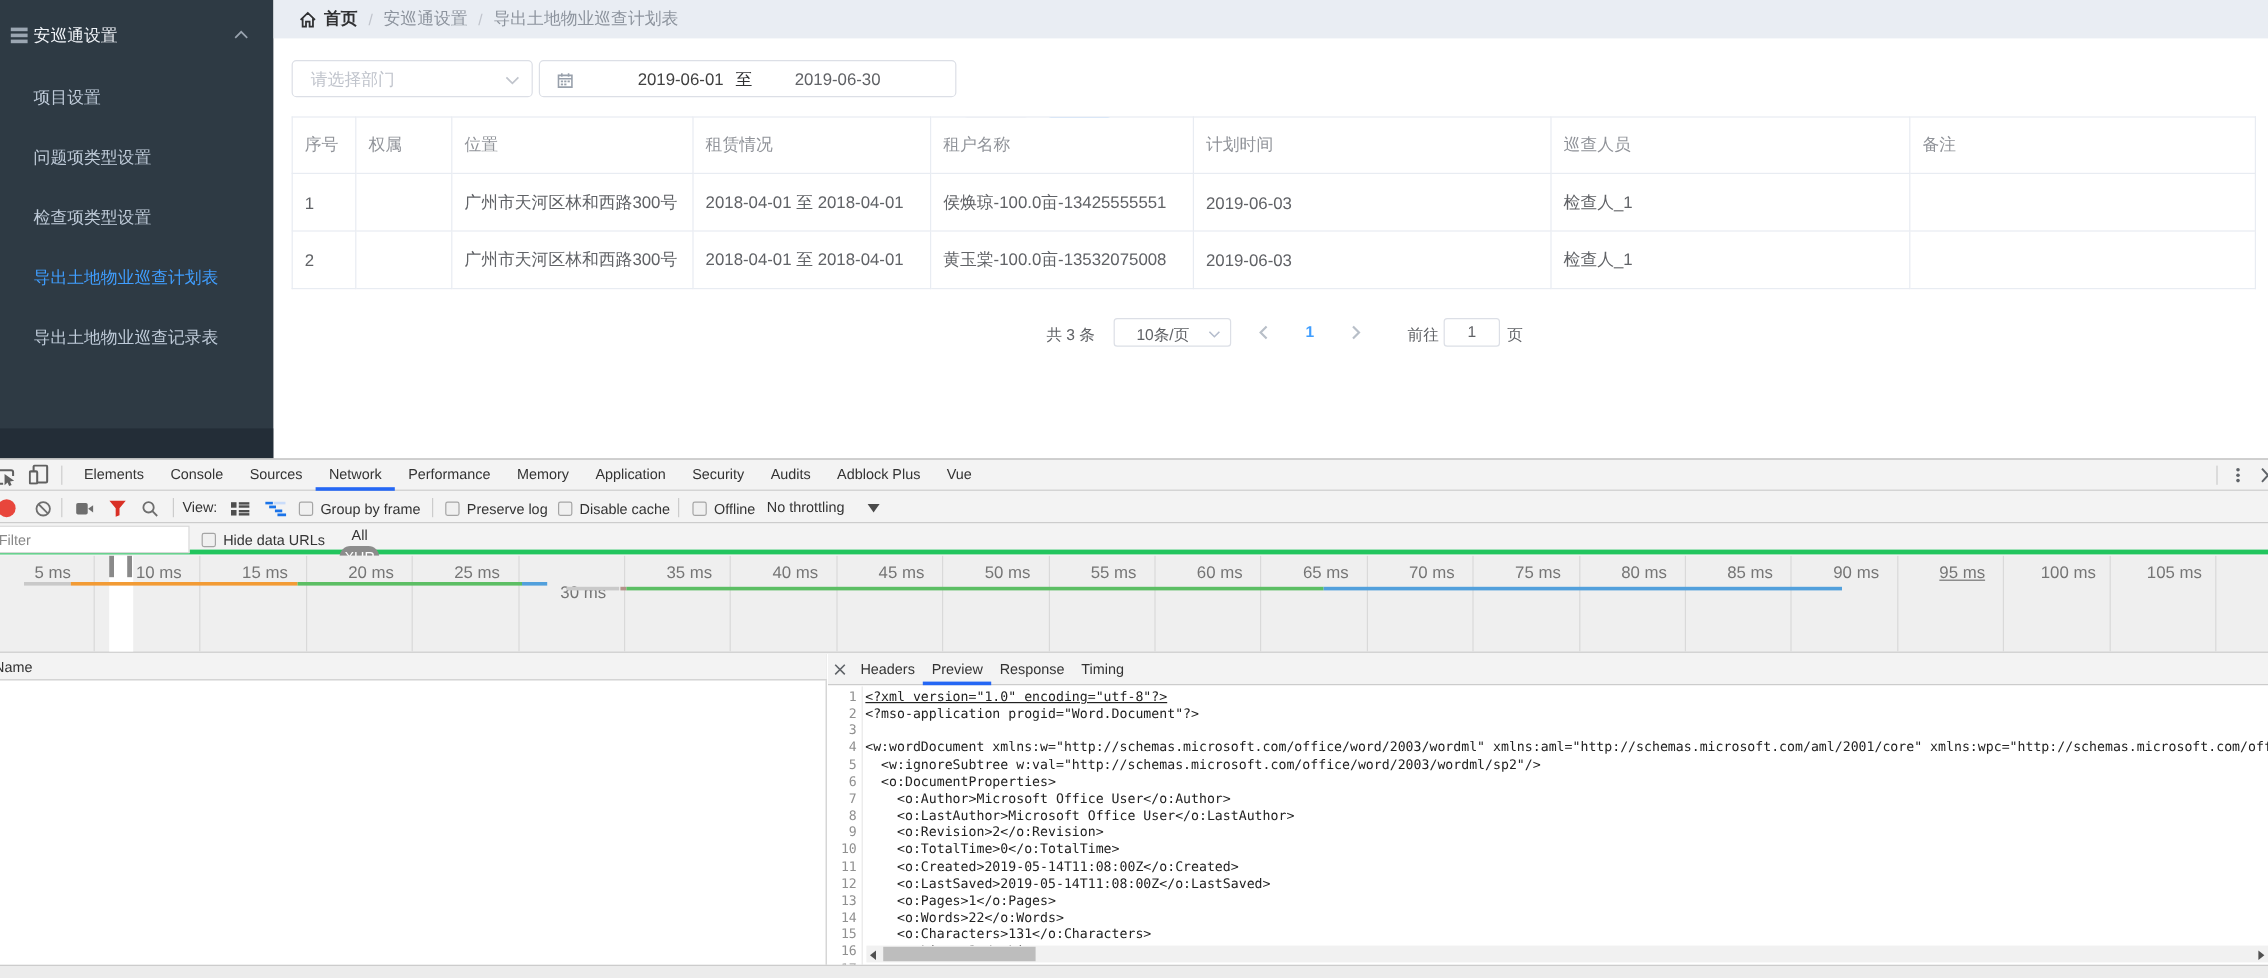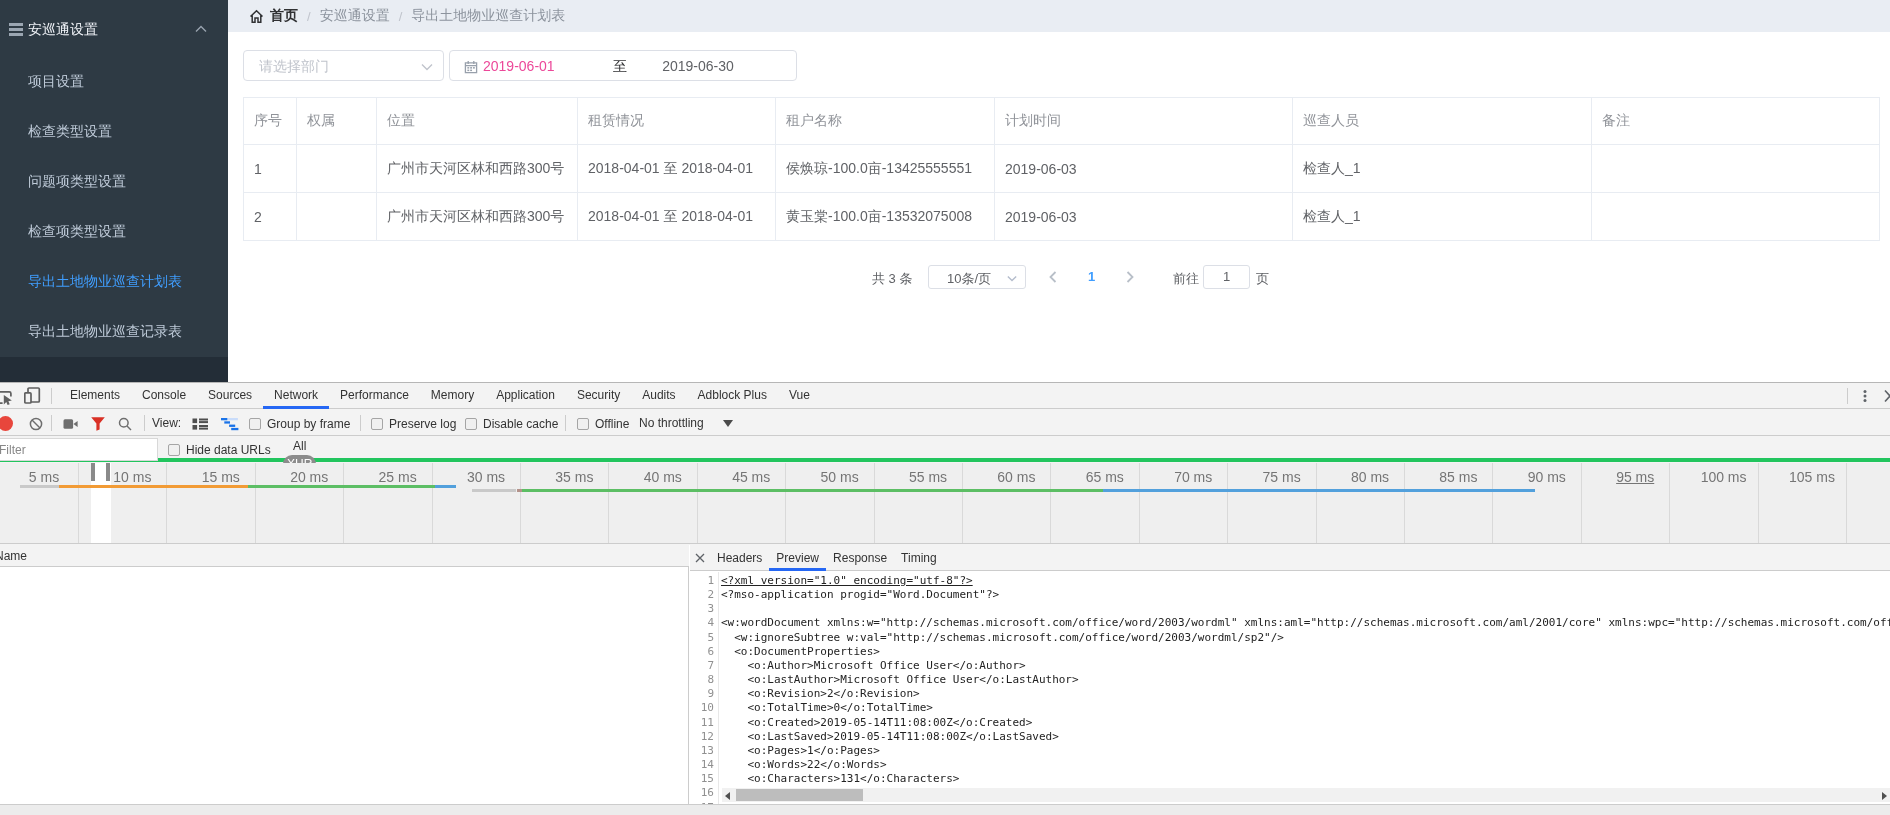--- a/index.html
+++ b/index.html
@@ -28,21 +28,21 @@
   .crumb-sep { color:#c0c4cc; margin:0 9px; font-size:13px; }
   .crumb { color:#8c939d; }
 
   .filter-row { position:absolute; left:0; top:50px; height:31px; width:1662px; }
   .el-input { position:absolute; background:#fff; border:1px solid #dcdfe6; border-radius:4px; height:31px; }
   .dept-select { left:15px; width:201px; }
   .dept-select .ph { position:absolute; left:15px; top:7px; font-size:14px; color:#c0c4cc; }
   .dept-select .sel-arrow { position:absolute; right:10px; top:12px; }
   .date-range { left:221px; width:348px; }
   .date-range .cal-icon { position:absolute; left:14px; top:9px; }
-  .date-range .d-start { position:absolute; left:33px; top:7px; width:120px; text-align:left; font-size:14px; color:#ec4899; }
+  .date-range .d-start { position:absolute; left:33px; top:7px; width:120px; text-align:right; font-size:14px; color:#404040; }
   .date-range .d-sep   { position:absolute; left:150px; top:7px; width:40px; text-align:center; font-size:14px; color:#303133; }
   .date-range .d-end   { position:absolute; left:188px; top:7px; width:120px; text-align:center; font-size:14px; color:#606266; }
   .btn { position:absolute; height:31px; border-radius:4px; font-size:19px; text-align:center; line-height:29px; cursor:pointer;margin-top:48px; }
   .btn-query { left:574px; width:56px; background:#fff; border:1px solid #dcdfe6; color:#606266; }
   .btn-download { left:644px; width:55px; background:#409eff; border:1px solid #409eff; color:#fff; }
 
   
   #data-table { position:absolute; left:15px; top:97px; width:1636px; border-collapse:collapse; table-layout:fixed; font-size:14px; }
   #data-table th { height:47px; font-weight:normal; color:#909399; text-align:left; padding:0 0 0 10px; border:1px solid #e8ecf2; border-top:1px solid #e8ecf2; background:#fff; }
   #data-table td { height:48px; color:#606266; padding:0 0 0 10px; border:1px solid #e8ecf2; background:#fff; }
@@ -141,21 +141,20 @@
             <div></div>
             <div></div>
           </div>
         <span class="title-text">安巡通设置</span>
         <svg class="chevron-up-icon" viewBox="0 0 12 8">
             <path d="M1 6.5 L6 1.5 L11 6.5" fill="none" stroke="#99a3af" stroke-width="1.4"></path>
           </svg>
       </div>
       <div id="menu-items">
           <div class="menu-item">项目设置</div>
-          <div class="menu-item">检查类型设置</div>
           <div class="menu-item">问题项类型设置</div>
           <div class="menu-item">检查项类型设置</div>
           <div class="menu-item active">导出土地物业巡查计划表</div>
           <div class="menu-item">导出土地物业巡查记录表</div>
         </div>
       <div class="sidebar-bottom"></div>
     </div>
 
     <div id="main-area">
       <div class="breadcrumb-bar">
@@ -386,21 +385,21 @@
         <div class="ov-label" style="left: 14px;">5 ms</div>
         <div class="ov-grid" style="left: 166.4px;"></div>
         <div class="ov-label" style="left: 102.4px;">10 ms</div>
         <div class="ov-grid" style="left: 254.8px;"></div>
         <div class="ov-label" style="left: 190.8px;">15 ms</div>
         <div class="ov-grid" style="left: 343.2px;"></div>
         <div class="ov-label" style="left: 279.2px;">20 ms</div>
         <div class="ov-grid" style="left: 431.6px;"></div>
         <div class="ov-label" style="left: 367.6px;">25 ms</div>
         <div class="ov-grid" style="left: 520px;"></div>
-        <div class="ov-label" style="left: 456px;">30 ms</div>
+        <div class="ov-label" style="left: 456px; margin-top: 16px;">30 ms</div>
         <div class="ov-grid" style="left: 608.4px;"></div>
         <div class="ov-label" style="left: 544.4px;">35 ms</div>
         <div class="ov-grid" style="left: 696.8px;"></div>
         <div class="ov-label" style="left: 632.8px;">40 ms</div>
         <div class="ov-grid" style="left: 785.2px;"></div>
         <div class="ov-label" style="left: 721.2px;">45 ms</div>
         <div class="ov-grid" style="left: 873.6px;"></div>
         <div class="ov-label" style="left: 809.6px;">50 ms</div>
         <div class="ov-grid" style="left: 962px;"></div>
         <div class="ov-label" style="left: 898px;">55 ms</div>

